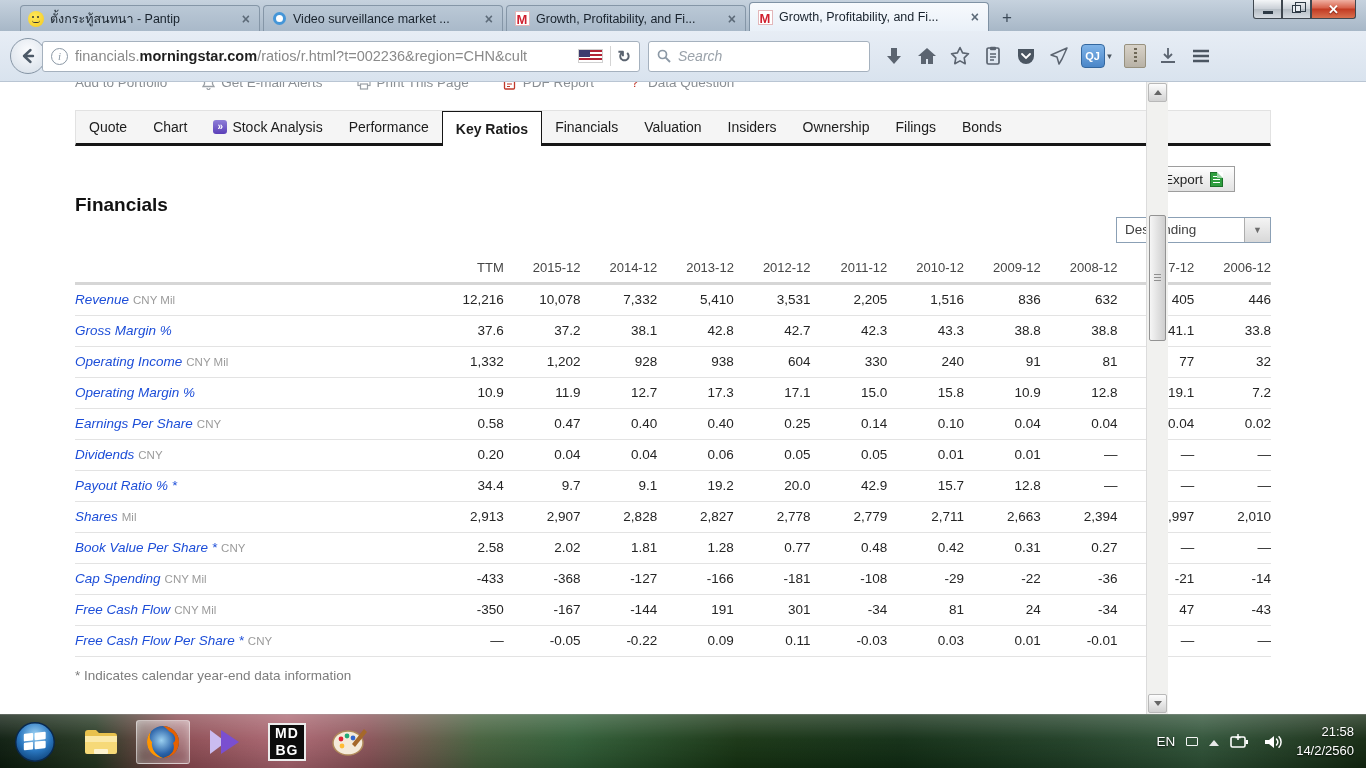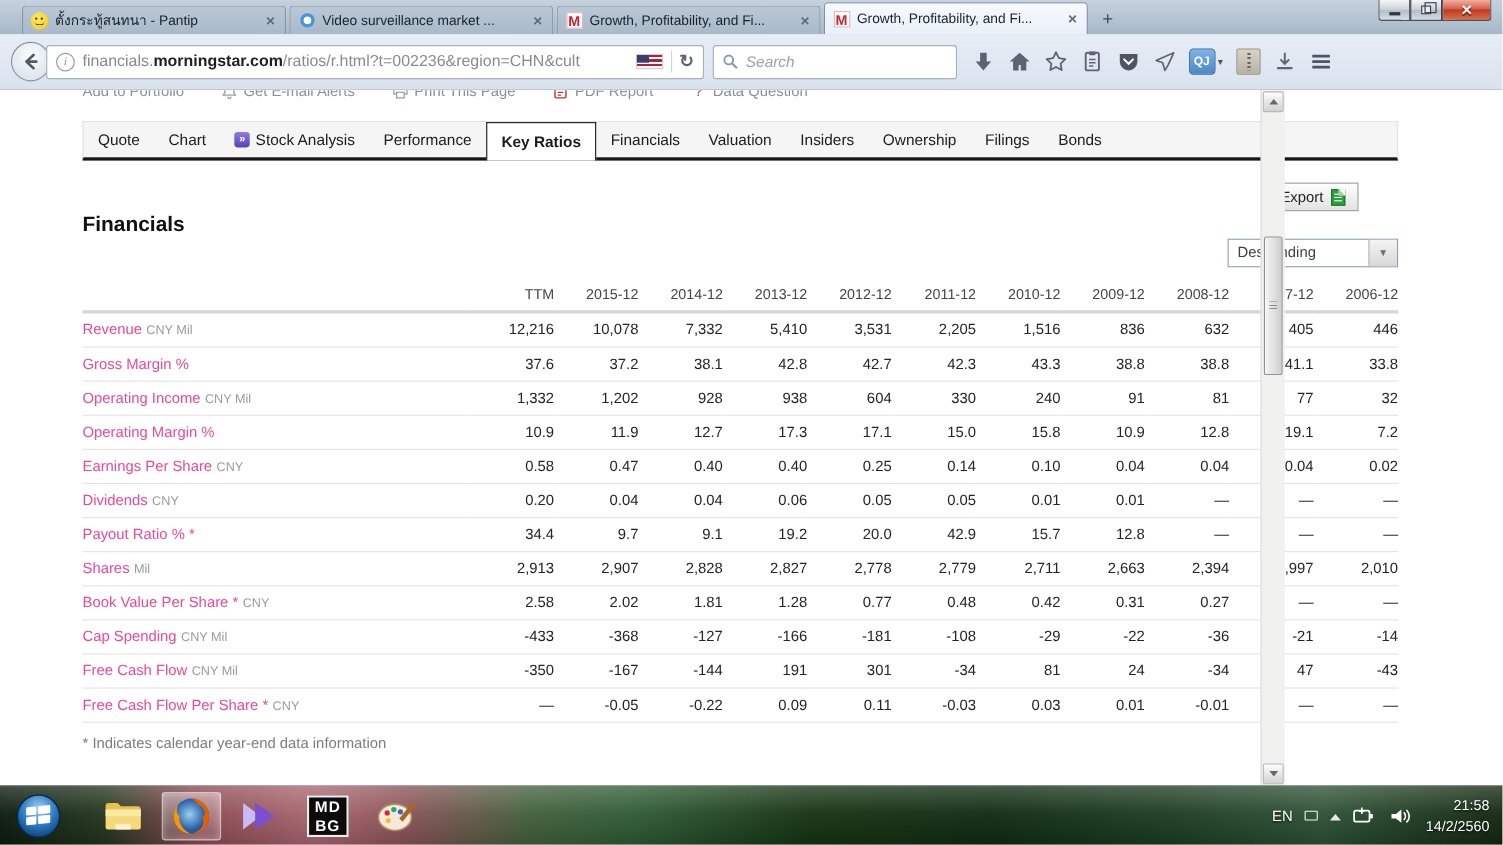--- a/index.html
+++ b/index.html
@@ -99,38 +99,38 @@
   .sort-arrow { width:26px; background:linear-gradient(#f4f4f4,#d8d8d8); border-left:1px solid #adadad;
     display:flex; align-items:center; justify-content:center; color:#6d6d6d; font-size:9px; }
 
   table.fin { width:100%; border-collapse:collapse; table-layout:fixed; margin-top:6px; }
   table.fin th:first-child, table.fin td:first-child { width:352px; text-align:left; }
   table.fin th { font-weight:normal; font-size:13px; color:#454545; text-align:right;
     padding:5px 0 7px; border-bottom:3px solid #d6d6d6; }
   table.fin td { font-size:13.5px; color:#252525; text-align:right; padding:7px 0 8px;
     border-bottom:1px solid #e3e3e3; }
   table.fin tr.strong td { border-top:2px solid #c9c9c9; }
-  .rl { color:#ec4899; }
+  .rl { color:#1d4ed8;font-style:italic; }
   .ru { color:#9b9b9b; font-size:11.5px; margin-left:4px; }
   .footnote { margin-top:11px; color:#7d7d7d; font-size:13.5px; }
 
   
   .scrollbar { width:22px; background:#f1f1ef; border-left:1px solid #dcdcdc; position:relative; }
   .sb-btn { position:absolute; left:1px; right:1px; height:19px; background:linear-gradient(#fdfdfd,#d2d2d2);
     border:1px solid #b8b8b8; border-radius:2px; display:flex; align-items:center; justify-content:center; }
   .sb-up { top:1px; } .sb-down { bottom:1px; }
   .tri-up { width:0; height:0; border:4px solid transparent; border-bottom:5px solid #666; margin-top:-4px; }
   .tri-down { width:0; height:0; border:4px solid transparent; border-top:5px solid #666; margin-bottom:-4px; }
   .sb-thumb { position:absolute; left:2px; right:2px; top:133px; height:126px;
     background:linear-gradient(90deg,#f6f6f6,#cecece); border:1px solid #939393; border-radius:2px; }
   .sb-thumb:after { content:""; position:absolute; left:4px; right:4px; top:50%; margin-top:-4px; height:8px;
     background:repeating-linear-gradient(180deg,#8f8f8f 0 1px,transparent 1px 3px); }
 
   
-  .taskbar { height:54px; display:flex; align-items:center; padding:0 8px; gap:23px; position:relative;
+  .taskbar { height:54px; display:flex; align-items:center; padding:0 8px; gap:12px; position:relative;
     border-top:1px solid rgba(255,255,255,.35);
     background:linear-gradient(180deg, rgba(255,255,255,.22), rgba(255,255,255,.04) 45%, rgba(0,0,0,.15)),
       linear-gradient(90deg,#0c1c0e 0%,#243620 7%,#8a4950 13%,#ab6671 21%,#8a5358 27%,#44603c 35%,#2f5c35 42%,#163312 54%,#102c13 66%,#1e3d24 78%,#2e5136 88%,#132810 100%); }
   .tb-app { width:54px; height:44px; border-radius:3px; display:flex; align-items:center; justify-content:center; }
   .tb-app.active { background:linear-gradient(rgba(255,255,255,.38),rgba(255,255,255,.12));
     border:1px solid rgba(255,255,255,.55); box-shadow:inset 0 0 8px rgba(255,255,255,.35); }
   .mdbg-ico { width:38px; height:38px; background:#0c0c0c; border:2px solid #ececec; color:#fff;
     font-weight:bold; font-size:14px; line-height:1.15; text-align:center; display:flex; flex-direction:column; justify-content:center; letter-spacing:1px; }
   .tray { margin-left:auto; display:flex; align-items:center; gap:11px; color:#fff;
     text-shadow:0 1px 2px rgba(0,0,0,.8); padding-right:4px; }

